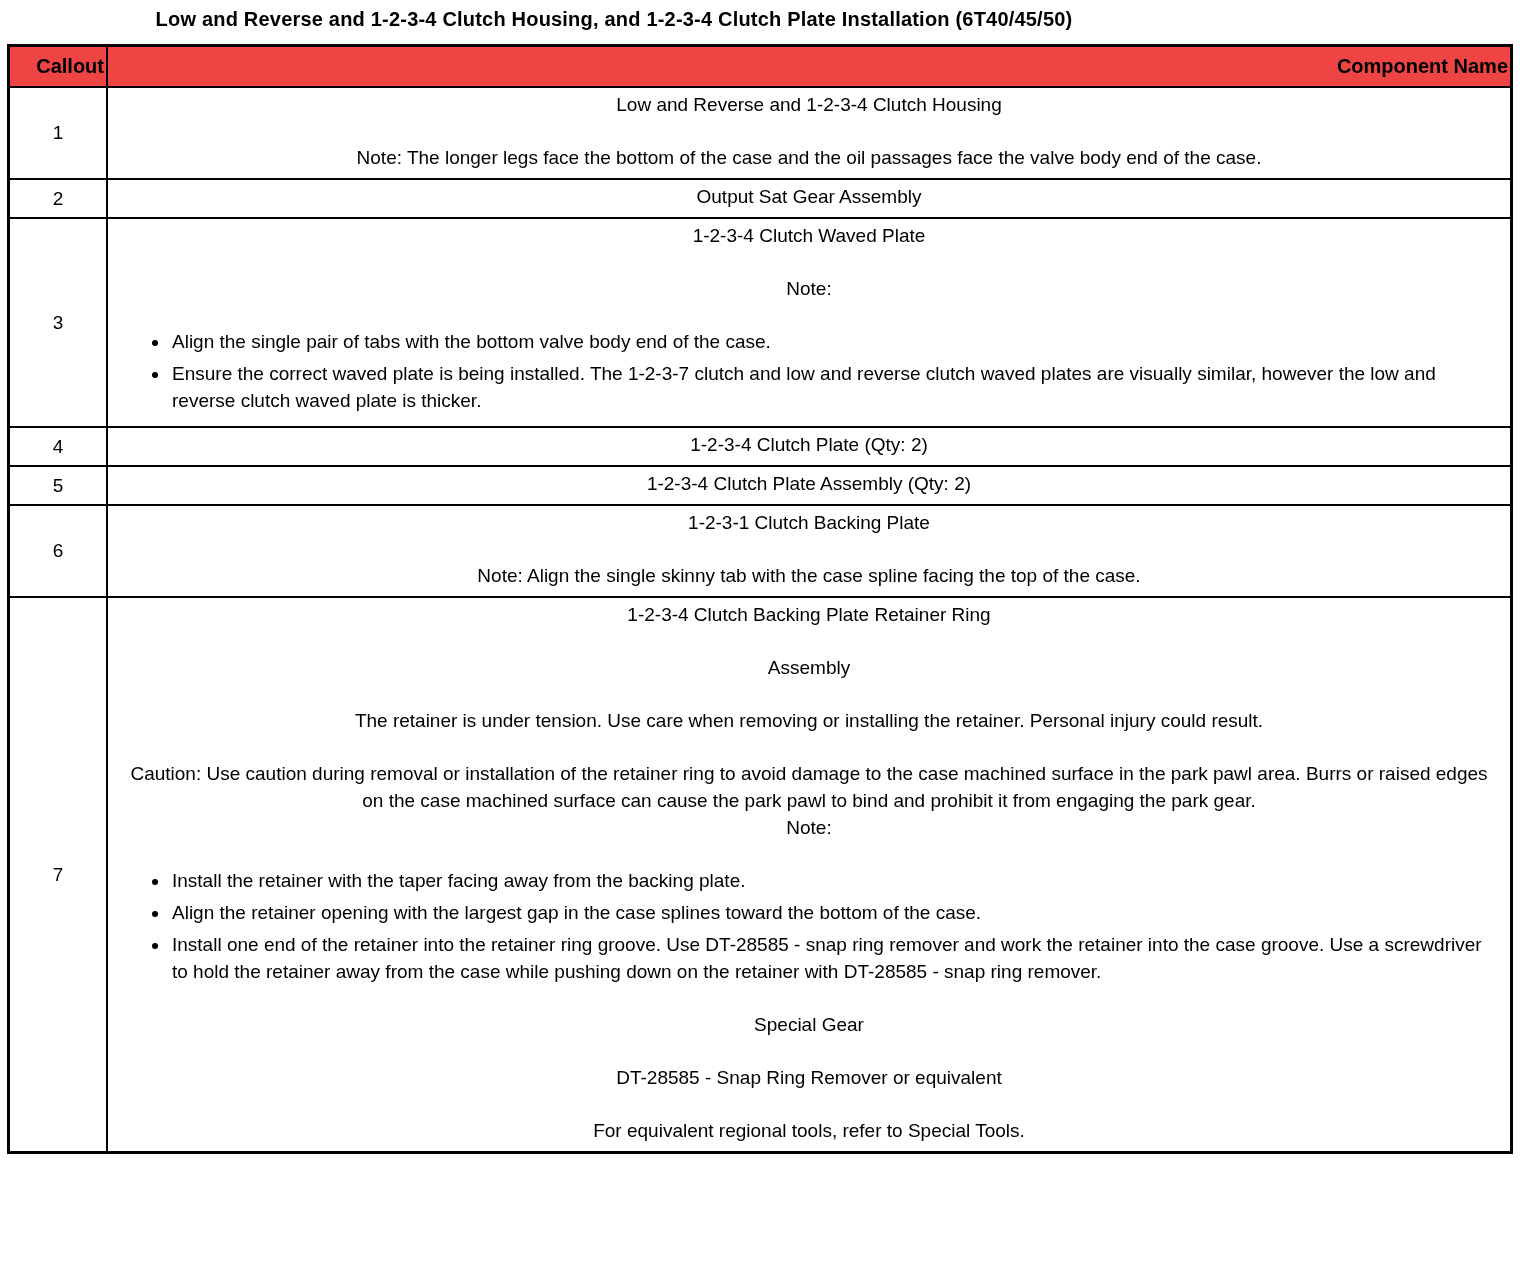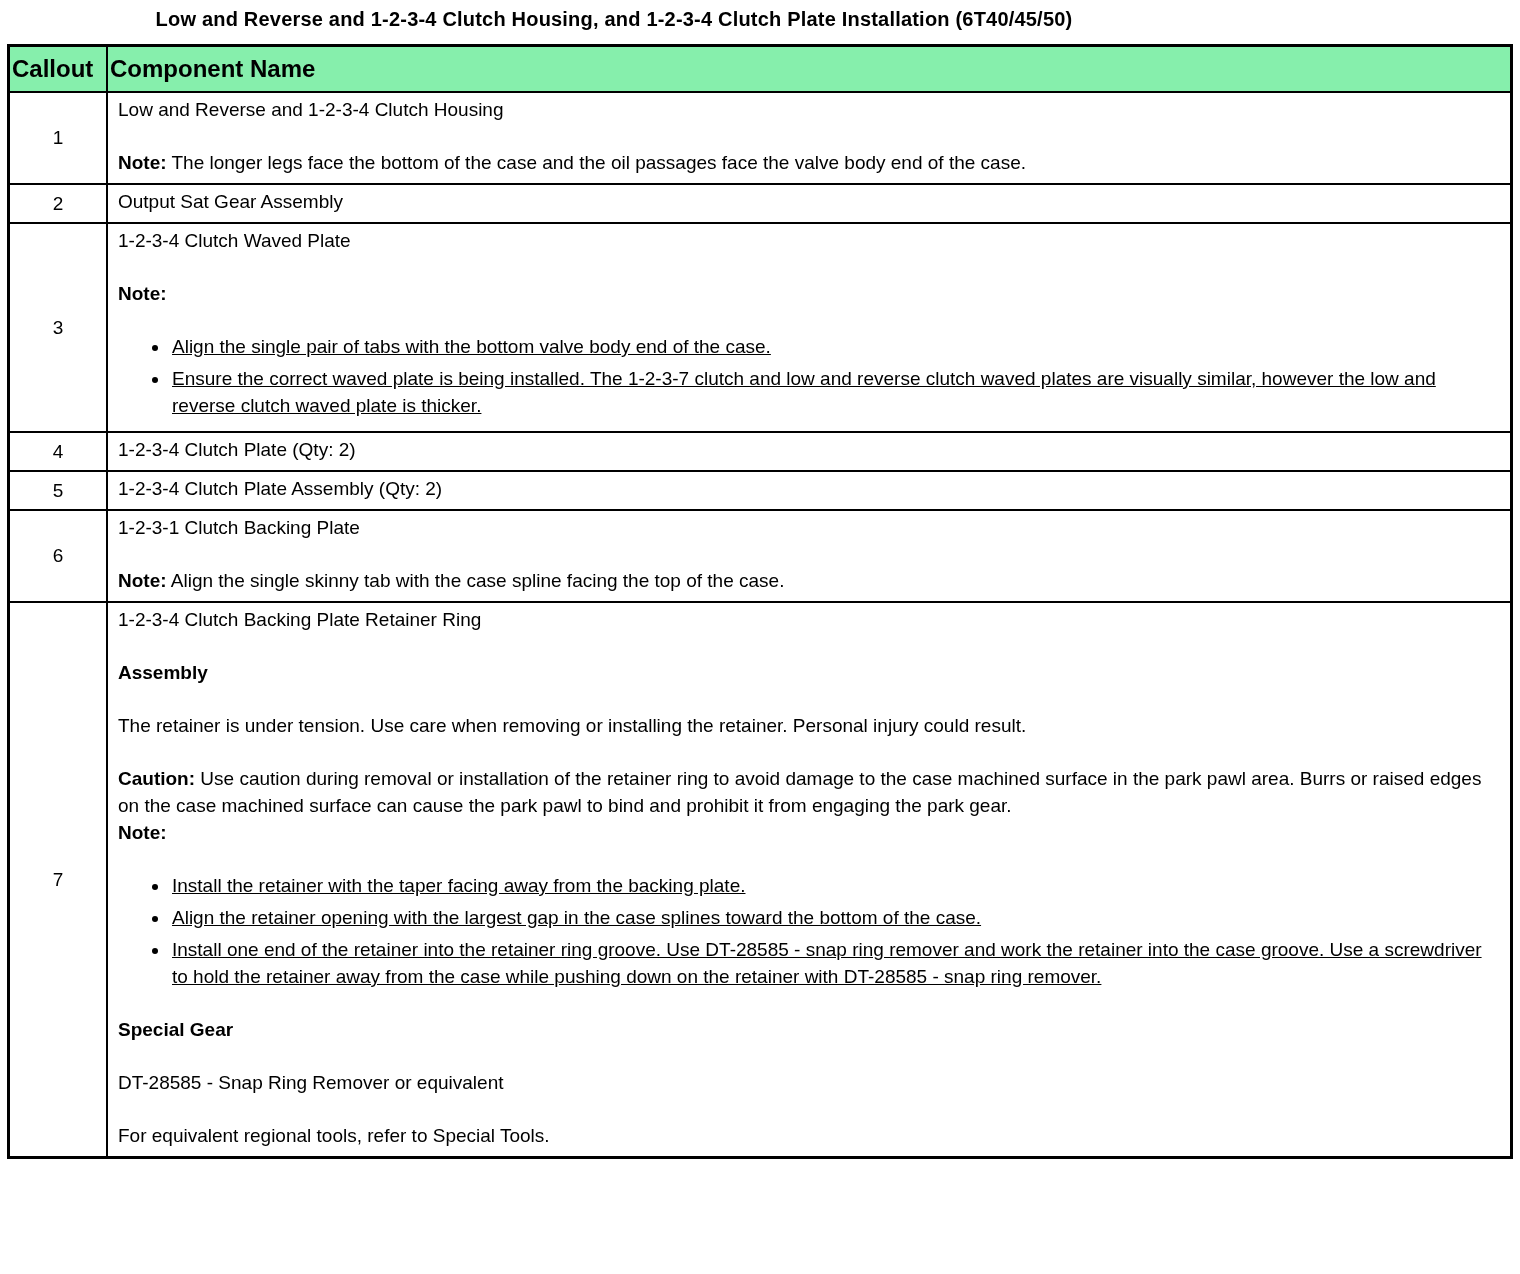--- a/index.html
+++ b/index.html
@@ -26,61 +26,61 @@
     table-layout: fixed;
     margin-left: 7px;
     width: 1506px;
     border: 3px solid #000;
   }
   .callout-table th,
   .callout-table td {
     border: 2px solid #000;
   }
   .callout-table th {
-    font-size: 24px;
+    font-size: 20px;
     font-weight: bold;
-    text-align: left;
+    text-align: right;
     padding: 8px 2px;
-    background: #86efac;
+    background: #ef4444;
   }
   th.callout-col {
     width: 92px;
   }
   td.callout {
     text-align: center;
     vertical-align: middle;
     font-size: 19px;
     padding: 2px;
   }
   td.component {
     vertical-align: top;
     padding: 3px 10px 7px 10px;
     line-height: 27px;
   }
   td.component p {
     margin: 26px 0 0 0;
     line-height: 27px;
+    text-align: center;
   }
   td.component p:first-child {
     margin-top: 0;
   }
   td.component p.tight {
     margin-top: 0;
   }
   td.component ul {
     margin: 26px 0 0 0;
     padding-left: 52px;
-    text-decoration: underline;
   }
   td.component li {
     margin: 0 0 5px 0;
     line-height: 27px;
     padding-left: 2px;
   }
-  strong { font-weight: bold; }
+  strong { font-weight: normal; }
 </style>
 </head>
 <body>
 
 <div class="page">
   <div class="doc-title">Low and Reverse and 1-2-3-4 Clutch Housing, and 1-2-3-4 Clutch Plate Installation (6T40/45/50)</div>
 
   <table class="callout-table">
     <thead>
       <tr>

